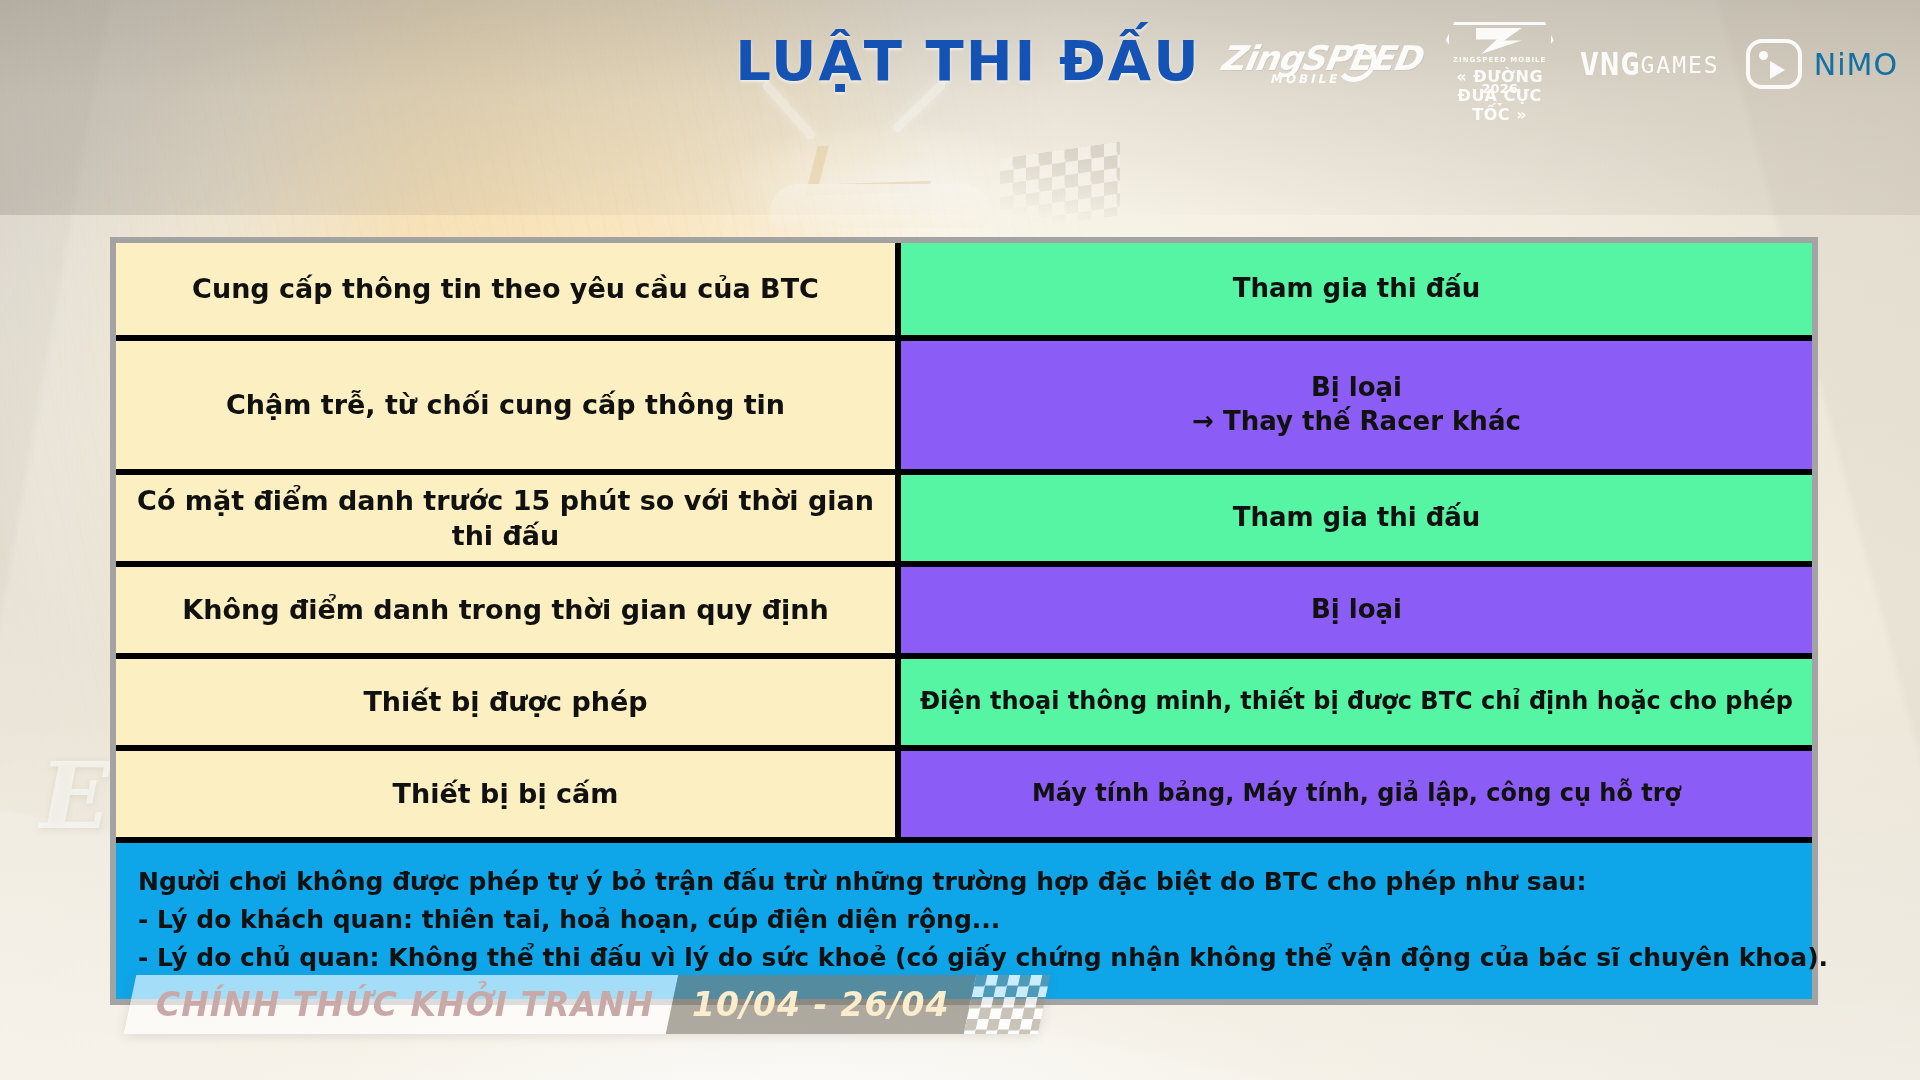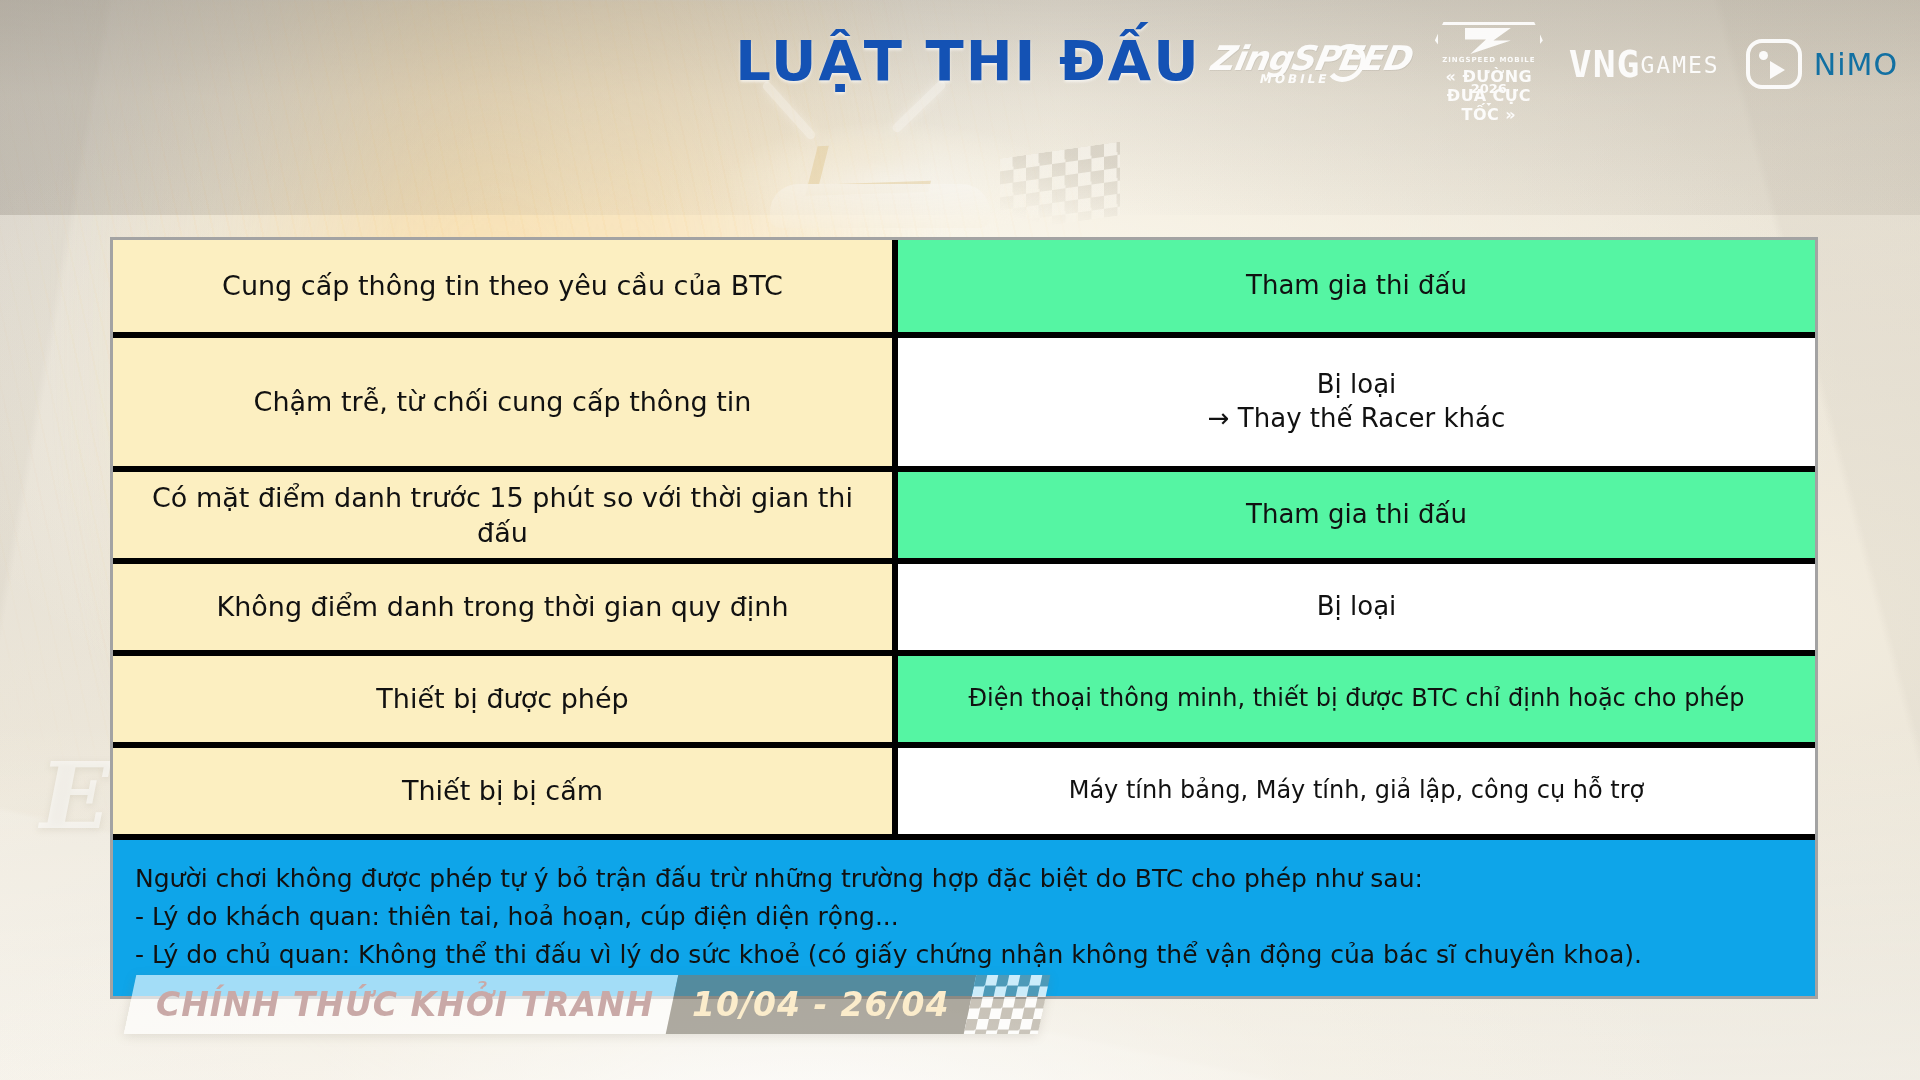--- a/index.html
+++ b/index.html
@@ -188,21 +188,21 @@
   }
   .logo-crest .crest-year {
     position: absolute; left: 0; right: 0; top: 59px; text-align: center;
     font-size: 13px; font-weight: 700; color: #fff;
   }
 
   
   .logo-vng { text-align: center; line-height: 1; }
   .logo-vng .vng-main {
     font-family: "DejaVu Sans Mono", monospace;
-    font-size: 38px; font-weight: 700; letter-spacing: 1px; color: #fff;
+    font-size: 32px; font-weight: 700; letter-spacing: 1px; color: #fff;
   }
   .logo-vng .vng-sub {
     font-family: "DejaVu Sans Mono", monospace;
     font-size: 23px; font-weight: 400; letter-spacing: 2px; color: #fff; margin-top: 3px;
   }
 
   
   .logo-nimo { display: flex; align-items: center; gap: 12px; }
   .logo-nimo .nimo-mark {
     position: relative; width: 56px; height: 50px;
@@ -221,24 +221,25 @@
   .logo-nimo .nimo-text {
     font-family: "DejaVu Sans", sans-serif;
     font-size: 30px; font-weight: 400; letter-spacing: 1px; color: #0369a1;
   }
 
   
   .rules-table {
     position: absolute;
     left: 110px; top: 237px;
     width: 1708px;
-    border: 3px solid #a3a3a3;
+    border: 6px solid #a3a3a3;
     background: #000;
     display: flex; flex-direction: column;
     gap: 6px;
+    font-weight: bold;
   }
 
   .rules-row { display: flex; gap: 6px; }
 
   .cell {
     display: flex; align-items: center; justify-content: center;
     text-align: center;
     color: #111;
     font-family: "DejaVu Sans", sans-serif;
     padding: 6px 14px;
@@ -248,21 +249,21 @@
   .cell-condition {
     width: 779px; flex: 0 0 779px;
     background: #fcefc1;
     font-size: 27px;
   }
   .cell-result {
     flex: 1 1 auto;
     font-size: 26px;
   }
   .res-ok   { background: #55f5a3; }
-  .res-fail { background: #ffffff; }
+  .res-fail { background: #8b5cf6; }
 
   .row-h-lg { height: 92px; }
   .row-h-xl { height: 128px; }
   .row-h-md { height: 86px; }
 
   .cell-small { font-size: 24px; }
 
   .cell-note {
     background: #0ea5e9;
     width: 100%;

